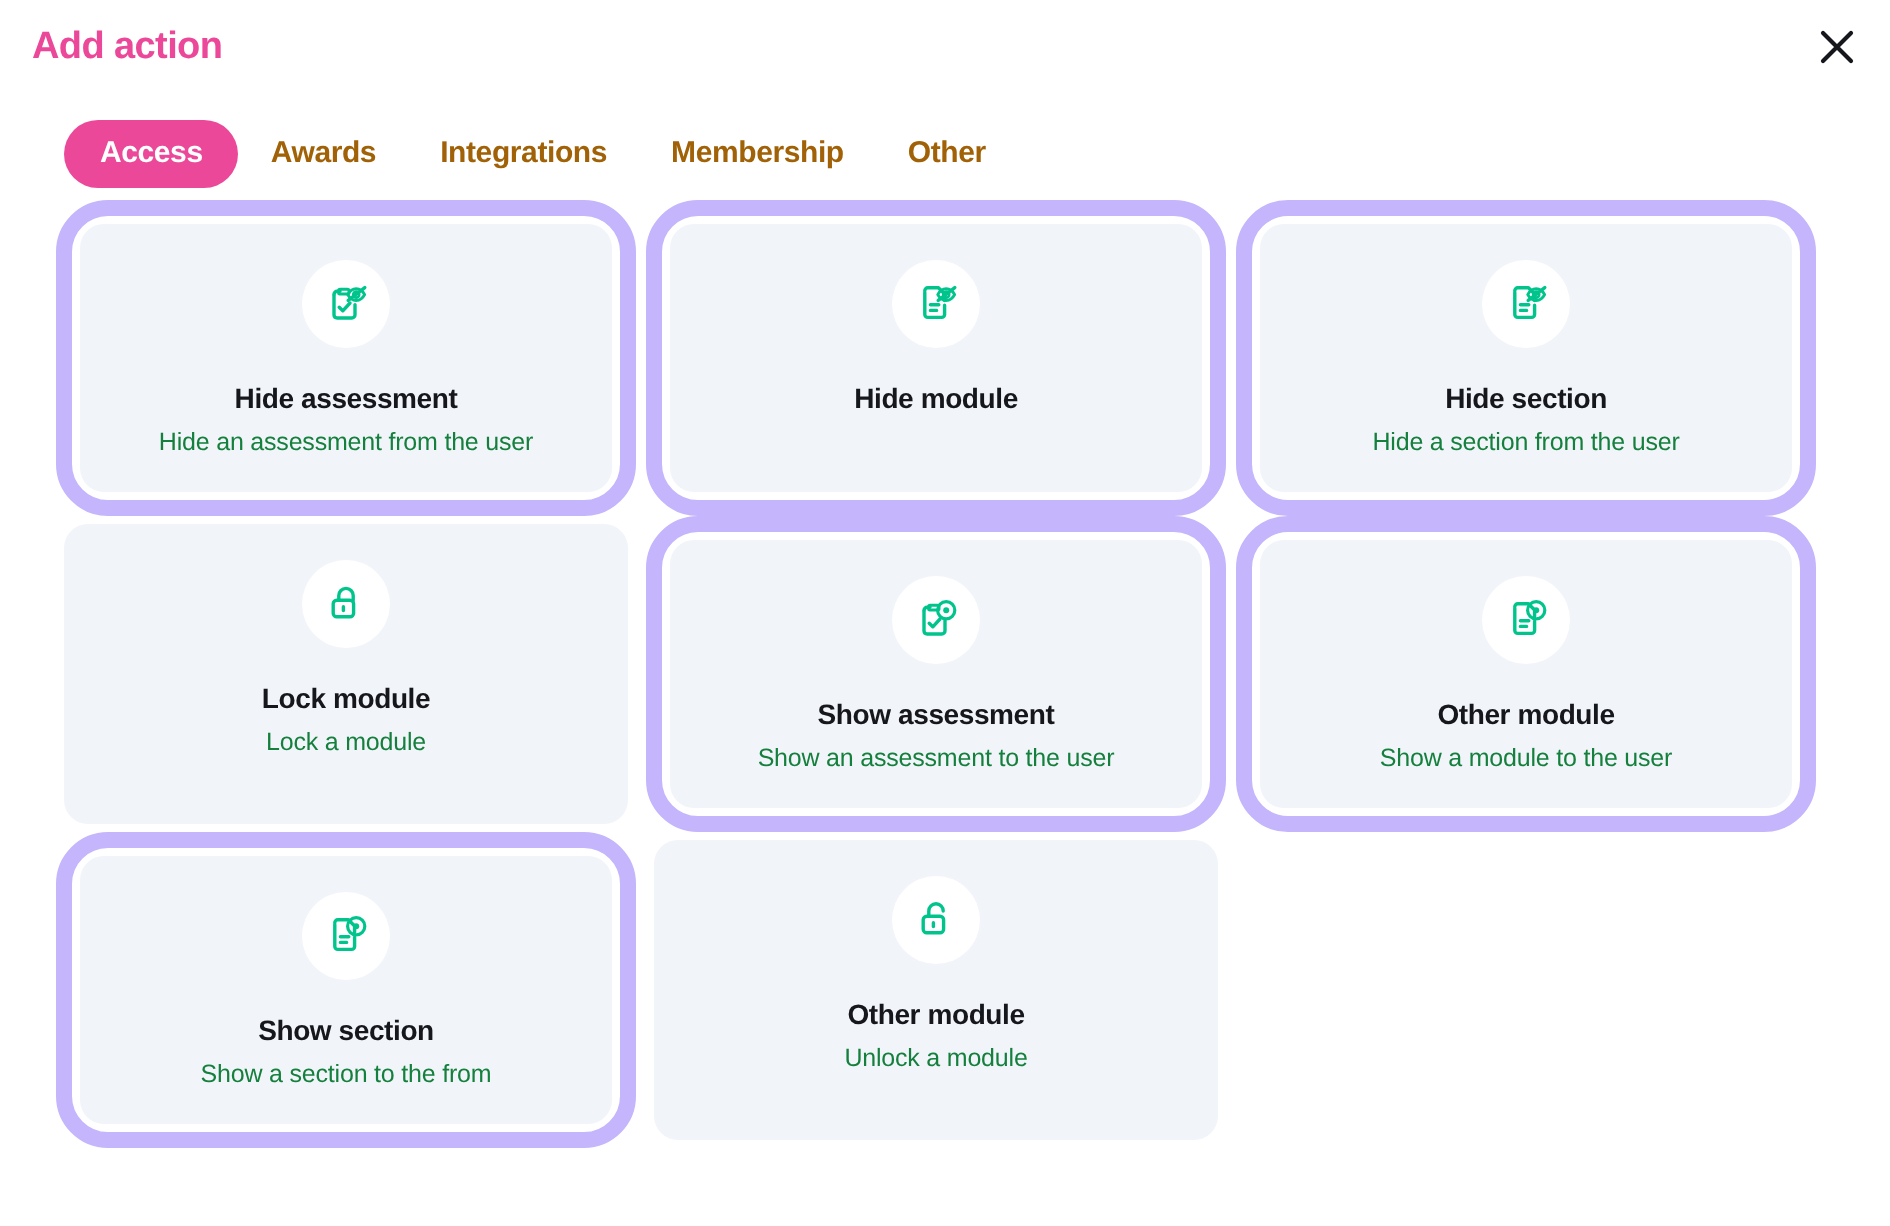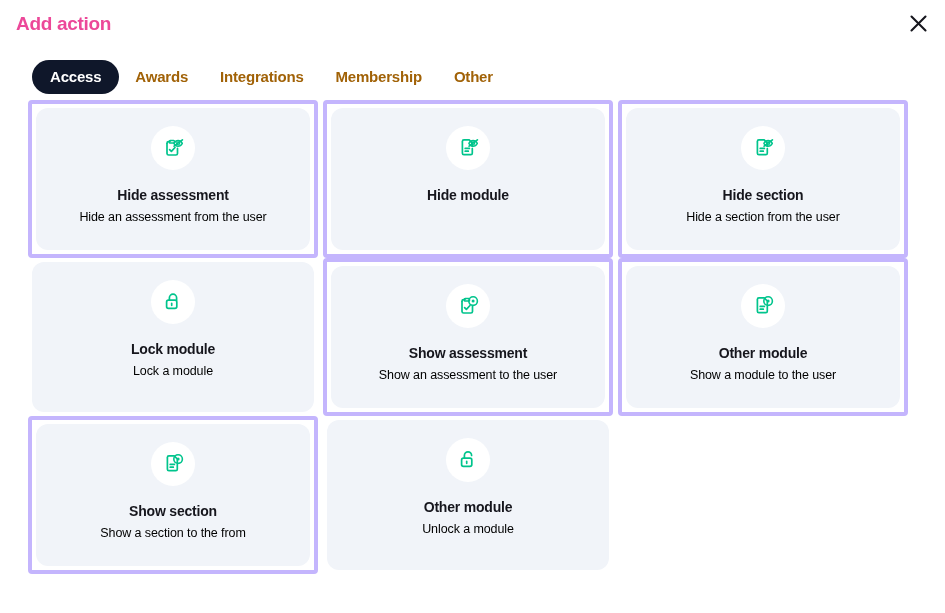--- a/index.html
+++ b/index.html
@@ -69,21 +69,21 @@
     border-radius: 999px;
     background: transparent;
     border: none;
     cursor: pointer;
     white-space: nowrap;
     font-family: "Liberation Sans", sans-serif;
     line-height: 16px;
   }
 
   .tab.active {
-    background: #0f172a;
+    background: #ec4899;
     color: #ffffff;
     padding: 9px 18px;
   }
 
   
   .card-grid {
     display: grid;
     grid-template-columns: repeat(3, 290px);
     grid-auto-rows: 158px;
     column-gap: 5px;
@@ -93,22 +93,22 @@
   }
 
   .card-slot {
     position: relative;
     width: 290px;
     height: 158px;
     padding: 4px;
   }
 
   .card-slot.highlighted {
-    border: 4px solid #c4b5fd;
-    border-radius: 4px;
+    border: 8px solid #c4b5fd;
+    border-radius: 26px;
   }
 
   .card {
     width: 100%;
     height: 100%;
     background: #f1f4f9;
     border-radius: 12px;
     display: flex;
     flex-direction: column;
     align-items: center;
@@ -135,21 +135,21 @@
     font-weight: bold;
     color: #16161d;
     letter-spacing: -0.2px;
     text-align: center;
     line-height: 17px;
   }
 
   .card-desc {
     margin-top: 5px;
     font-size: 12.5px;
-    color: #000000;
+    color: #15803d;
     line-height: 16px;
     letter-spacing: -0.1px;
   }
 </style>
 </head>
 <body>
 
 <div class="modal">
 
   <div class="modal-header">

